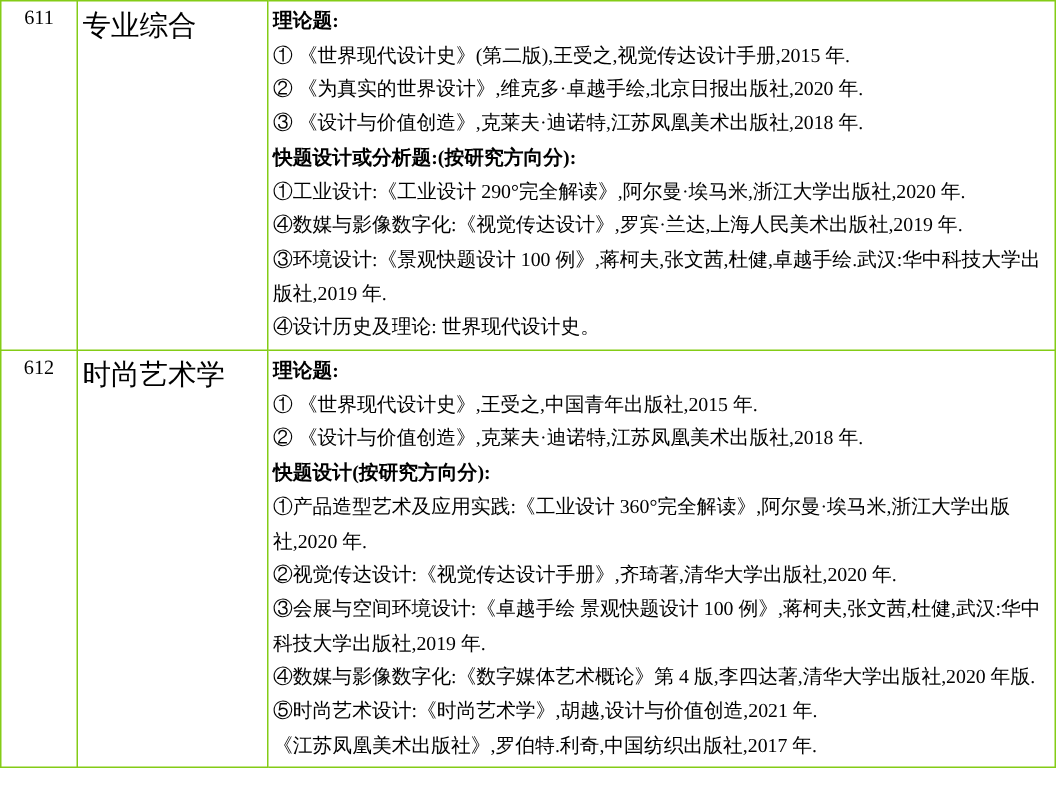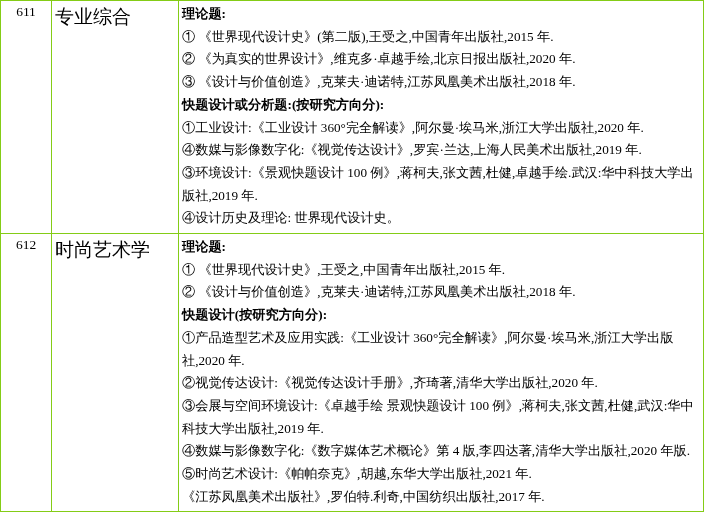--- a/index.html
+++ b/index.html
@@ -66,41 +66,41 @@
 <body>
 
 <div class="page">
   <table class="ref-table">
     <tbody>
       <tr class="row1">
         <td class="code-cell">611</td>
         <td class="name-cell">专业综合</td>
         <td class="content-cell">
           <div class="line bold-head">理论题:</div>
-          <div class="line">① 《世界现代设计史》(第二版),王受之,中国青年出版社,2015 年.</div>
+          <div class="line">① 《世界现代设计史》(第二版),王受之,视觉传达设计手册,2015 年.</div>
           <div class="line">② 《为真实的世界设计》,维克多·卓越手绘,北京日报出版社,2020 年.</div>
           <div class="line">③ 《设计与价值创造》,克莱夫·迪诺特,江苏凤凰美术出版社,2018 年.</div>
           <div class="line bold-head">快题设计或分析题:(按研究方向分):</div>
-          <div class="line">①工业设计:《工业设计 360°完全解读》,阿尔曼·埃马米,浙江大学出版社,2020 年.</div>
+          <div class="line">①工业设计:《工业设计 290°完全解读》,阿尔曼·埃马米,浙江大学出版社,2020 年.</div>
           <div class="line">④数媒与影像数字化:《视觉传达设计》,罗宾·兰达,上海人民美术出版社,2019 年.</div>
           <div class="line">③环境设计:《景观快题设计 100 例》,蒋柯夫,张文茜,杜健,卓越手绘.武汉:华中科技大学出版社,2019 年.</div>
           <div class="line">④设计历史及理论: 世界现代设计史。</div>
         </td>
       </tr>
       <tr class="row2">
         <td class="code-cell">612</td>
         <td class="name-cell">时尚艺术学</td>
         <td class="content-cell">
           <div class="line bold-head">理论题:</div>
           <div class="line">① 《世界现代设计史》,王受之,中国青年出版社,2015 年.</div>
           <div class="line">② 《设计与价值创造》,克莱夫·迪诺特,江苏凤凰美术出版社,2018 年.</div>
           <div class="line bold-head">快题设计(按研究方向分):</div>
           <div class="line">①产品造型艺术及应用实践:《工业设计 360°完全解读》,阿尔曼·埃马米,浙江大学出版社,2020 年.</div>
           <div class="line">②视觉传达设计:《视觉传达设计手册》,齐琦著,清华大学出版社,2020 年.</div>
           <div class="line">③会展与空间环境设计:《卓越手绘 景观快题设计 100 例》,蒋柯夫,张文茜,杜健,武汉:华中科技大学出版社,2019 年.</div>
           <div class="line">④数媒与影像数字化:《数字媒体艺术概论》第 4 版,李四达著,清华大学出版社,2020 年版.</div>
-          <div class="line">⑤时尚艺术设计:《帕帕奈克》,胡越,东华大学出版社,2021 年.</div>
+          <div class="line">⑤时尚艺术设计:《时尚艺术学》,胡越,设计与价值创造,2021 年.</div>
           <div class="line">《江苏凤凰美术出版社》,罗伯特.利奇,中国纺织出版社,2017 年.</div>
         </td>
       </tr>
     </tbody>
   </table>
 </div>
 
 </body></html>

